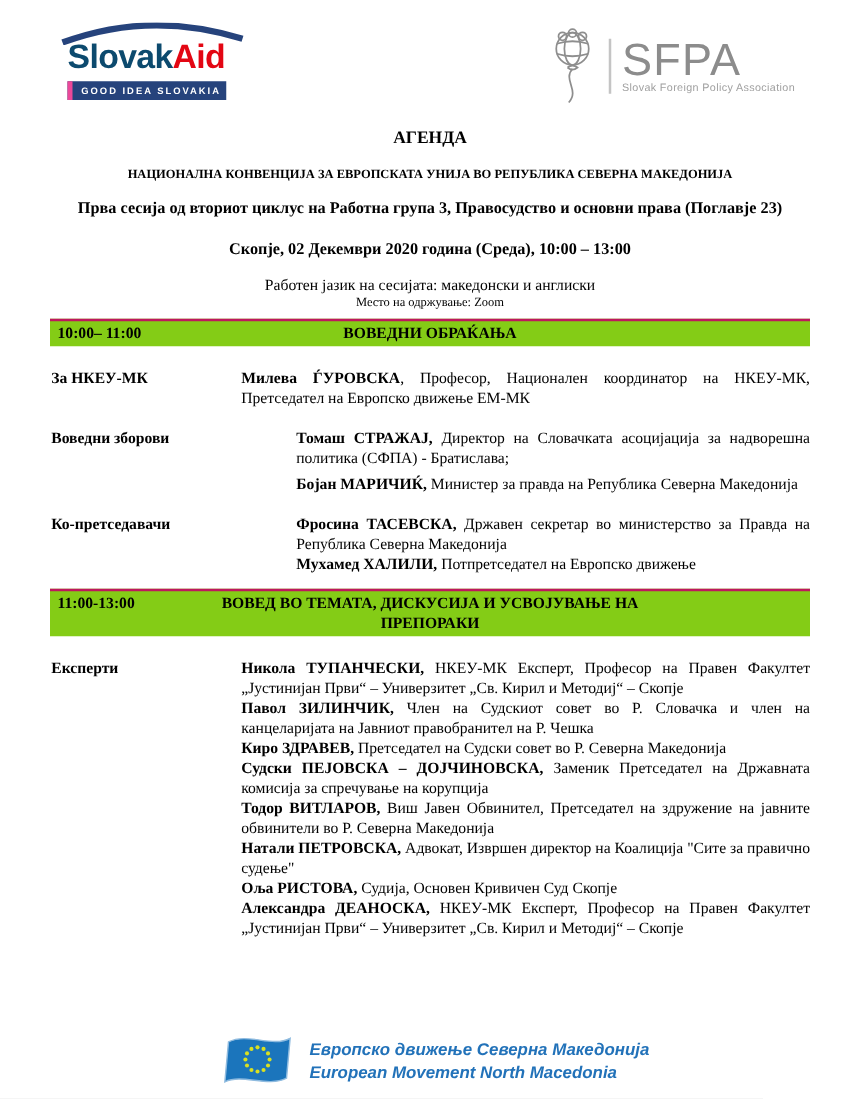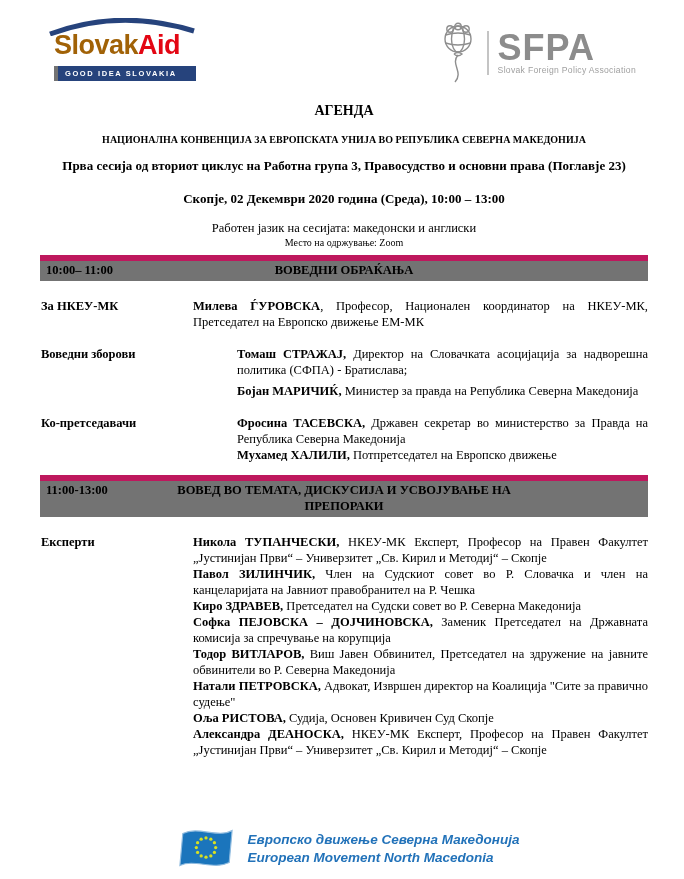--- a/index.html
+++ b/index.html
@@ -12,50 +12,50 @@
     color:#000;
     padding:18px 36px 0 40px;
     overflow:hidden;
   }
 
   
   .logos-row { display:flex; justify-content:space-between; align-items:flex-start; height:72px; }
   .slovakaid { width:160px; margin-left:4px; }
   .sa-arc { display:block; margin-left:2px; }
   .sa-wordmark { font-family:"Liberation Sans", sans-serif; font-weight:bold; font-size:27px; letter-spacing:-0.5px; line-height:1; margin:-4px 0 3px 10px; }
-  .sa-slovak { color:#a16207; }
+  .sa-slovak { color:#0c4a6e; }
   .sa-aid { color:#E30613; }
   .sa-tagline {
     margin-left:10px; display:inline-block;
     background:#26437C; color:#fff;
-    border-left:4px solid #737373;
+    border-left:4px solid #ec4899;
     font-family:"Liberation Sans", sans-serif; font-weight:bold;
     font-size:7.5px; letter-spacing:1.6px;
-    padding:3px 19px 3px 7px;
+    padding:3px 4px 3px 7px;
   }
   .sfpa { display:flex; align-items:center; margin-right:12px; margin-top:4px; }
   .sfpa-divider { width:2px; height:44px; background:#C4C4C4; margin:0 9px 0 7px; }
-  .sfpa-acronym { font-family:"Liberation Sans", sans-serif; font-weight:bold; font-size:36px; line-height:0.95; color:#8C8C8C; letter-spacing:1px; }
+  .sfpa-acronym { font-family:"Liberation Sans", sans-serif; font-weight:normal; font-size:36px; line-height:0.95; color:#8C8C8C; letter-spacing:1px; }
   .sfpa-subtitle { font-family:"Liberation Sans", sans-serif; font-size:8.6px; color:#A0A0A0; letter-spacing:0.3px; }
 
   
   .t-center { text-align:center; }
   .title-agenda { font-size:14px; font-weight:bold; margin-top:13px; }
   .title-main { font-size:10px; font-weight:bold; max-width:555px; margin:14px auto 0 auto; line-height:1.3; }
   .title-session { font-size:13px; font-weight:bold; margin-top:12px; }
   .title-theme { font-size:13px; font-weight:bold; max-width:545px; margin:13px auto 0 auto; line-height:1.35; }
   .title-date { font-size:13px; font-weight:bold; margin-top:17px; }
   .title-lang { font-size:12.5px; margin-top:14px; }
   .title-venue { font-size:10px; margin-top:1px; }
 
   
   .band {
     position:relative;
-    background:#737373;
-    border-top:6px solid #be185d;
+    background:#84cc16;
+    border-top:2px solid #be185d;
     padding:2px 6px 3px 6px;
     font-weight:bold; font-size:12.5px;
     margin-top:7px;
   }
   .band-time { position:absolute; left:6px; top:2px; white-space:nowrap; }
   .band-title { text-align:center; line-height:1.22; margin:0 auto; }
   .band-title.narrow { max-width:400px; }
 
   .trow { display:flex; font-size:12.5px; line-height:16px; }
   .trow .tlabel { width:153px; flex:none; font-weight:bold; padding-left:1px; }
@@ -145,21 +145,21 @@
     <span class="band-time">11:00-13:00</span>
     <div class="band-title narrow">ВОВЕД ВО ТЕМАТА, ДИСКУСИЈА И УСВОЈУВАЊЕ НА ПРЕПОРАКИ</div>
   </div>
 
   <div class="trow mt2">
     <div class="tlabel">Експерти</div>
     <div class="tcontent">
       <p class="entry"><b>Никола ТУПАНЧЕСКИ,</b><span> НКЕУ-МК Експерт, Професор на Правен Факултет „Јустинијан Први“ – Универзитет „Св. Кирил и Методиј“ – Скопје</span></p>
       <p class="entry"><b>Павол ЗИЛИНЧИК,</b><span> Член на Судскиот совет во Р. Словачка и член на канцеларијата на Јавниот правобранител на Р. Чешка</span></p>
       <p class="entry"><b>Киро ЗДРАВЕВ,</b><span> Претседател на Судски совет во Р. Северна Македонија</span></p>
-      <p class="entry"><b>Софка ПЕЈОВСКА – ДОЈЧИНОВСКА,</b><span> Заменик Претседател на Државната комисија за спречување на корупција</span></p>
+      <p class="entry"><b>Судски ПЕЈОВСКА – ДОЈЧИНОВСКА,</b><span> Заменик Претседател на Државната комисија за спречување на корупција</span></p>
       <p class="entry"><b>Тодор ВИТЛАРОВ,</b><span> Виш Јавен Обвинител, Претседател на здружение на јавните обвинители во Р. Северна Македонија</span></p>
       <p class="entry"><b>Натали ПЕТРОВСКА,</b><span> Адвокат, Извршен директор на Коалиција "Сите за правично судење"</span></p>
       <p class="entry"><b>Оља РИСТОВА,</b><span> Судија, Основен Кривичен Суд Скопје</span></p>
       <p class="entry"><b>Александра ДЕАНОСКА,</b><span> НКЕУ-МК Експерт, Професор на Правен Факултет „Јустинијан Први“ – Универзитет „Св. Кирил и Методиј“ – Скопје</span></p>
     </div>
   </div>
 
   <div class="footer">
     <svg width="58" height="46" viewBox="0 0 60 46">
       <path d="M6,7 C22,-1 42,12 57,4 L54,37 C38,45 18,33 3,40 Z" fill="#1B75BC" stroke="#8FBBDF" stroke-width="1.2"></path>

